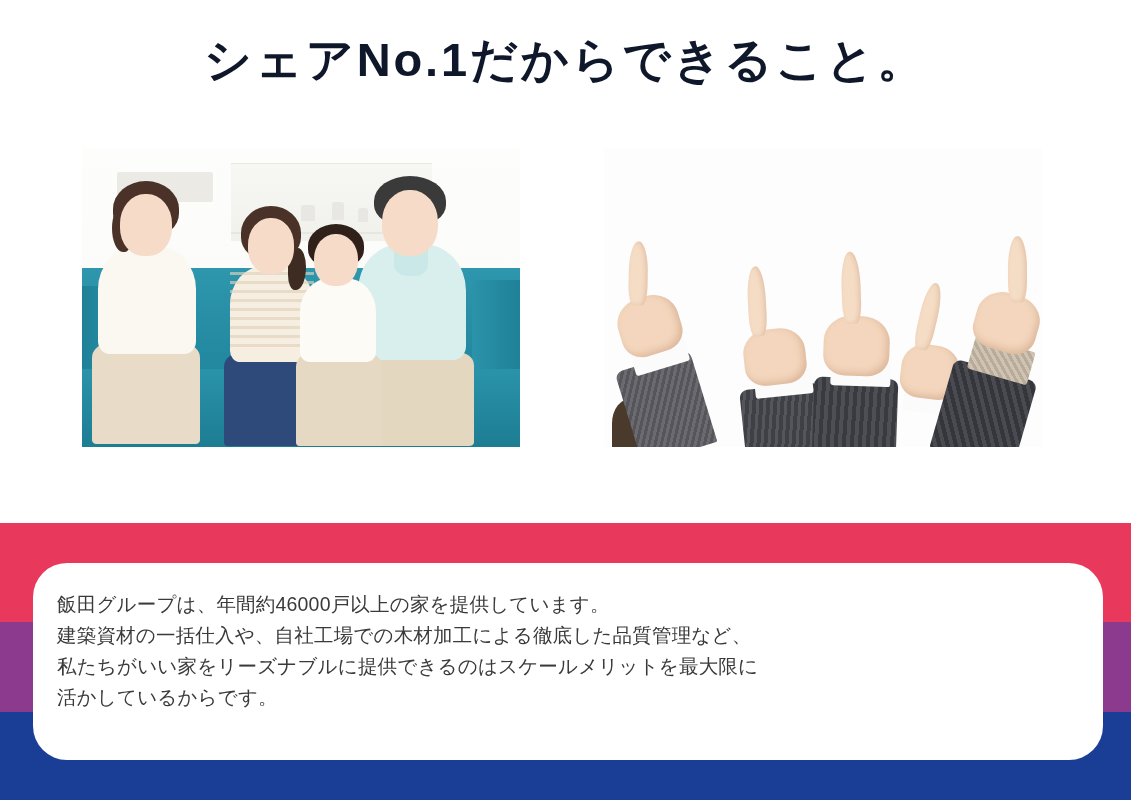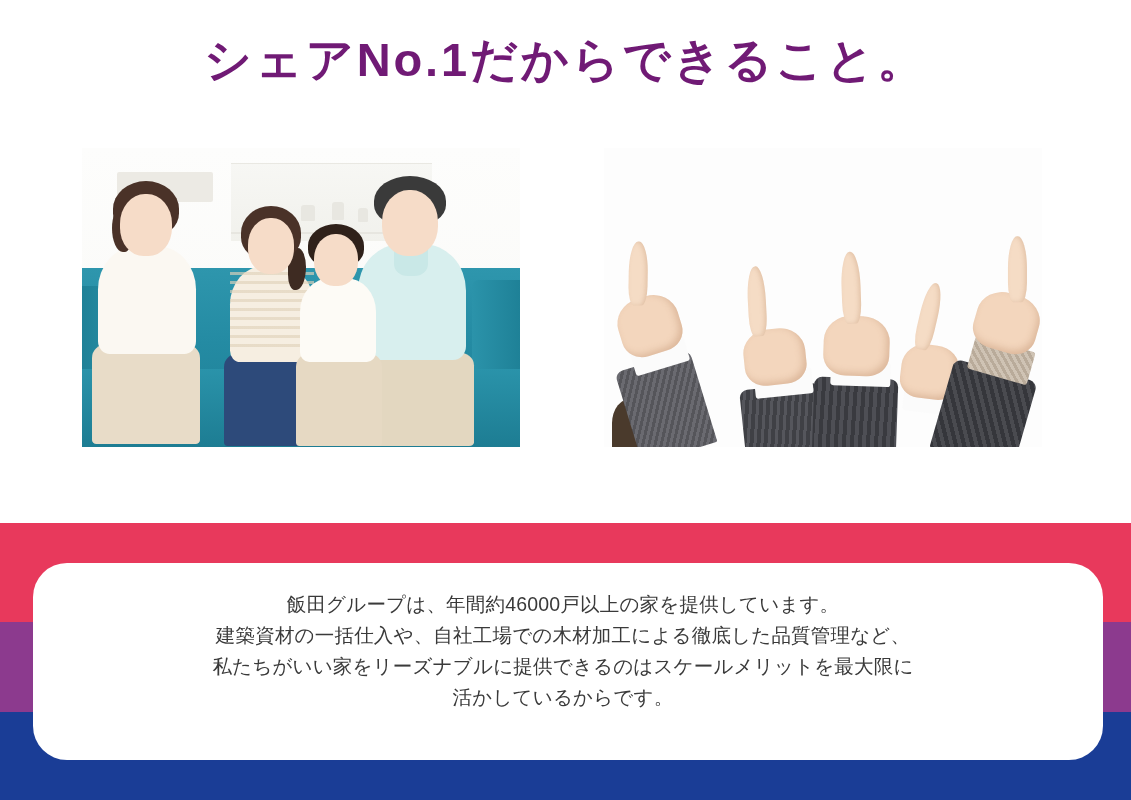--- a/index.html
+++ b/index.html
@@ -19,21 +19,21 @@
   
   .page-title {
     position: absolute;
     left: 0;
     top: 33px;
     width: 1131px;
     text-align: center;
     font-size: 47px;
     line-height: 1.15;
     font-weight: 700;
-    color: #701a75;
+    color: #0f172a;
     letter-spacing: 0.06em;
     white-space: nowrap;
   }
 
   
   .photos {
     position: absolute;
     left: 0;
     top: 148px;
     width: 1131px;
@@ -226,21 +226,20 @@
   .message-card {
     position: absolute;
     left: 33px;
     top: 563px;
     width: 1070px;
     height: 197px;
     background: #ffffff;
     border-radius: 34px;
     box-sizing: border-box;
     padding: 26px 34px 20px 24px;
-    text-align: center;
   }
   .message-body {
     font-size: 19.5px;
     line-height: 31px;
     color: #3a3a3a;
     letter-spacing: 0.01em;
     white-space: pre-line;
   }
 </style>
 </head>

